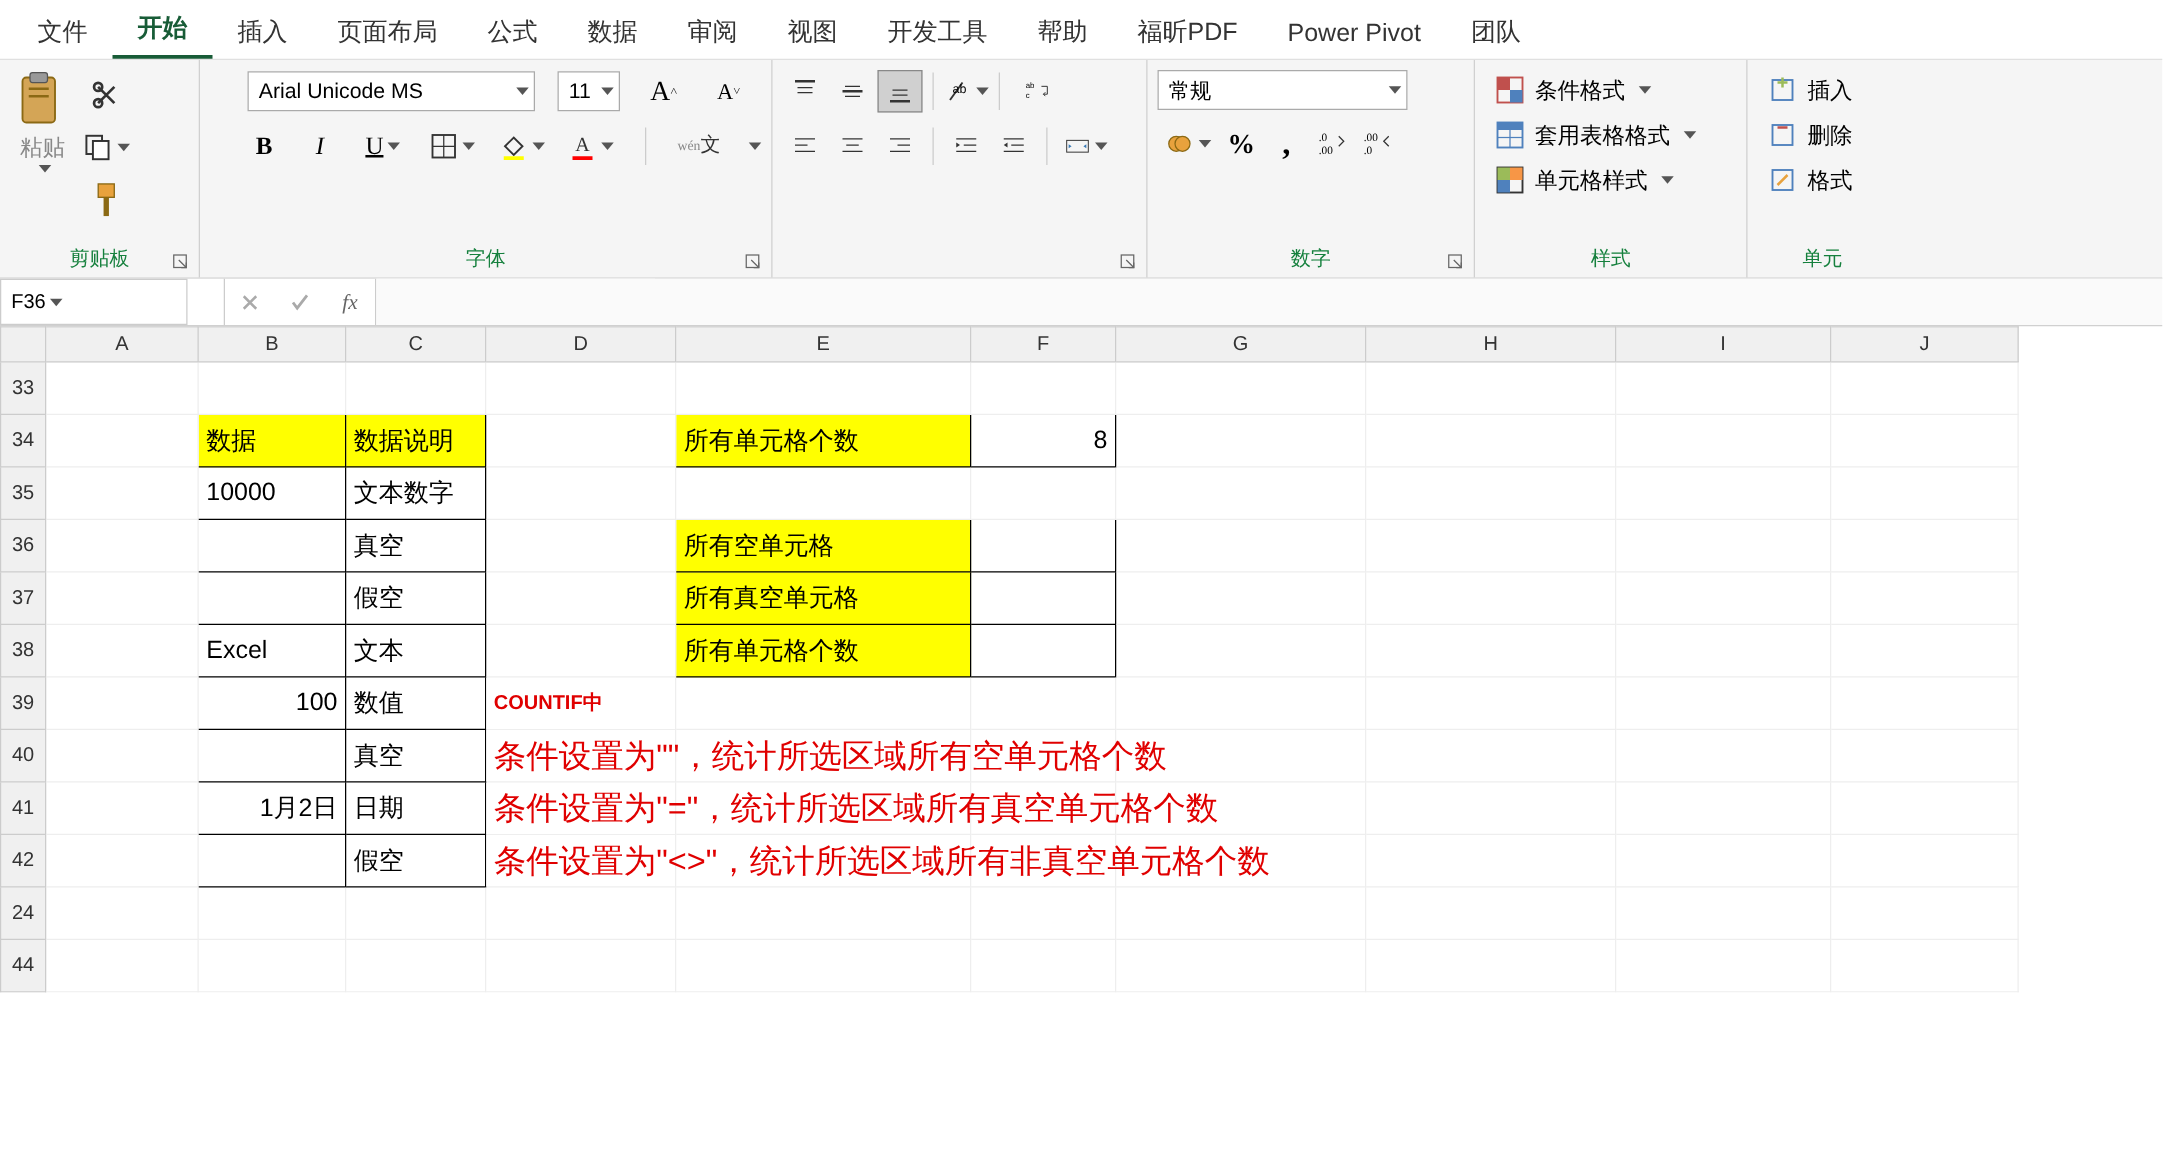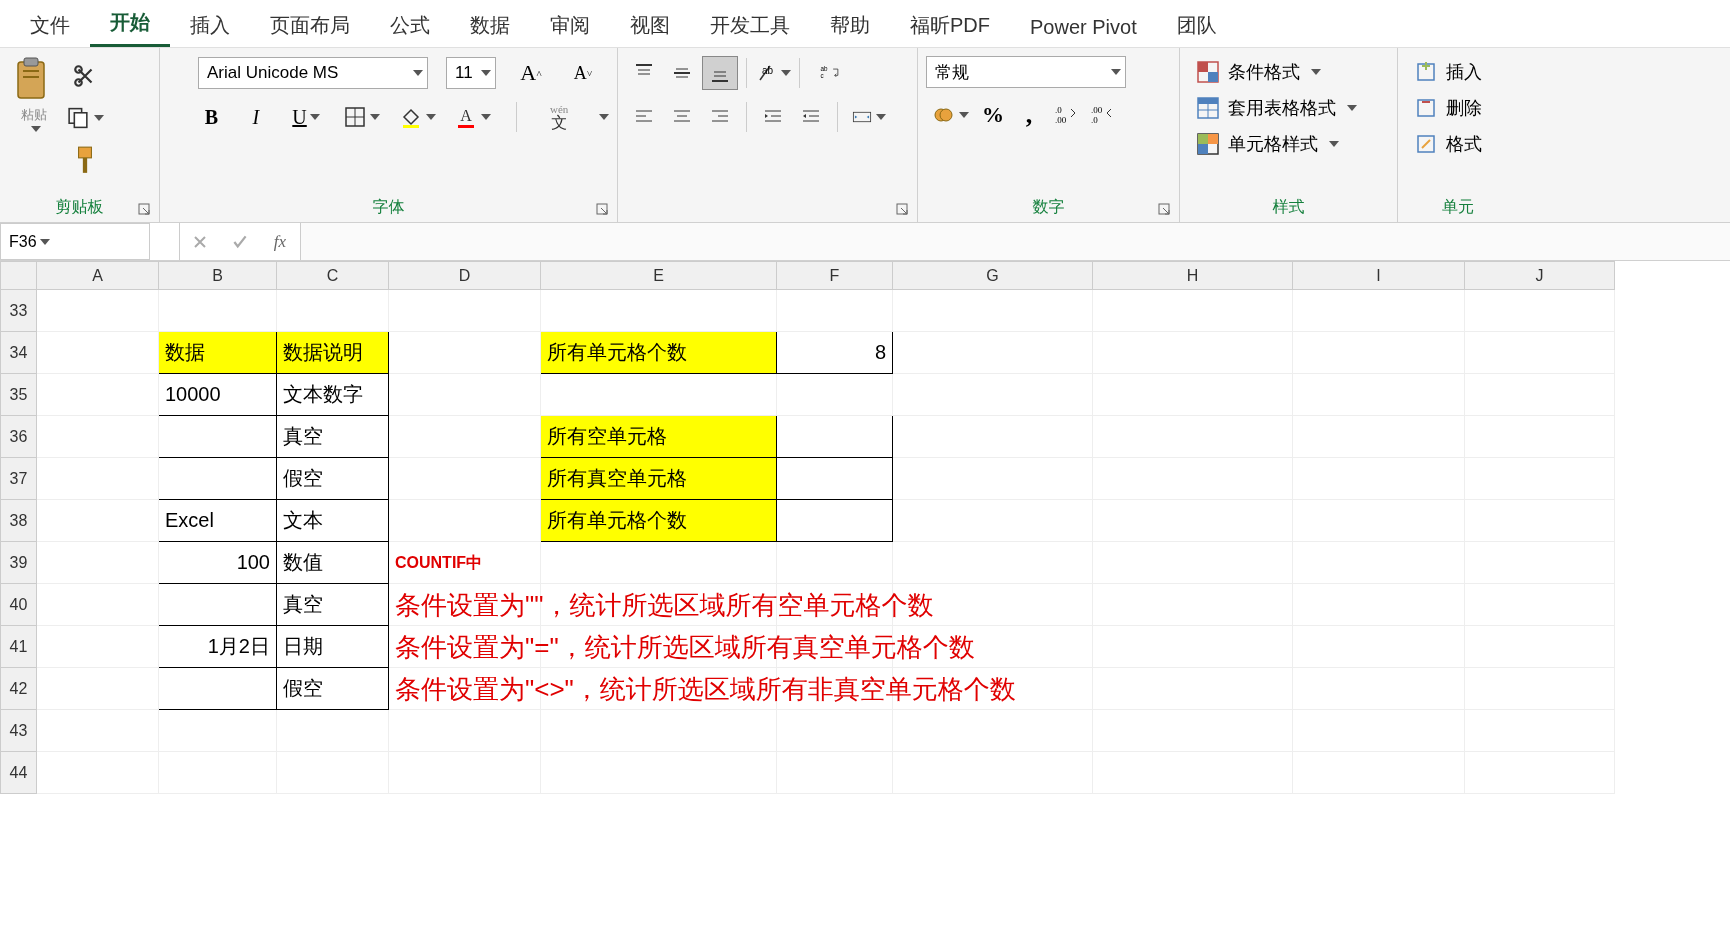--- a/index.html
+++ b/index.html
@@ -116,21 +116,21 @@
 
   <div class="ribbon-group" style="width:160px">
     <div class="ribbon-group-content">
       <div class="paste-block">
         <svg class="paste-icon" viewBox="0 0 44 48">
             <rect x="6" y="6" width="26" height="36" rx="3" fill="#d4a556" stroke="#8b6914" stroke-width="1.5"></rect>
             <rect x="12" y="2" width="14" height="8" rx="2" fill="#999" stroke="#555"></rect>
             <rect x="11" y="14" width="16" height="2" fill="#8b6914"></rect>
             <rect x="11" y="20" width="16" height="2" fill="#8b6914"></rect>
           </svg>
-        <span style="color:#888;font-size:13px">粘贴</span>
+        <span style="color:#888;font-size:18px">粘贴</span>
         <span class="caret-down"></span>
       </div>
       <div class="small-icons-col">
         <div class="small-icon-btn">
           <svg width="26" height="26" viewBox="0 0 24 24">
               <path d="M6 6 L18 18 M18 6 L6 18" stroke="#333" stroke-width="2"></path>
               <circle cx="6" cy="18" r="3" fill="none" stroke="#333" stroke-width="2"></circle>
               <circle cx="6" cy="6" r="3" fill="none" stroke="#333" stroke-width="2"></circle>
             </svg>
         </div>
@@ -196,21 +196,21 @@
             <span class="caret-down"></span>
           </div>
           <div class="icon-btn with-dd">
             <svg viewBox="0 0 24 24">
                 <text x="12" y="16" text-anchor="middle" font-size="16" font-family="Times New Roman" fill="#333">A</text>
                 <rect x="4" y="20" width="16" height="3" fill="#ff0000"></rect>
               </svg>
             <span class="caret-down"></span>
           </div>
           <div class="align-sep"></div>
-          <div class="icon-btn with-dd" style="flex-direction:column;font-size:11px;line-height:1">
+          <div class="icon-btn with-dd" style="flex-direction:row;font-size:11px;line-height:1">
             <span style="color:#888">wén</span>
             <span style="font-size:16px;color:#333">文</span>
           </div>
           <span class="caret-down"></span>
         </div>
       </div>
     </div>
     <div class="ribbon-group-label">
         <span>字体</span>
       </div>
@@ -618,21 +618,21 @@
           </td>
       <td></td>
           <td></td>
           <td></td>
           <td></td>
           <td></td>
           <td></td>
         </tr>
 
     <tr>
-          <th class="row-header">43</th>
+          <th class="row-header">24</th>
           <td></td>
           <td></td>
           <td></td>
           <td></td>
           <td></td>
           <td></td>
           <td></td>
           <td></td>
           <td></td>
           <td></td>

